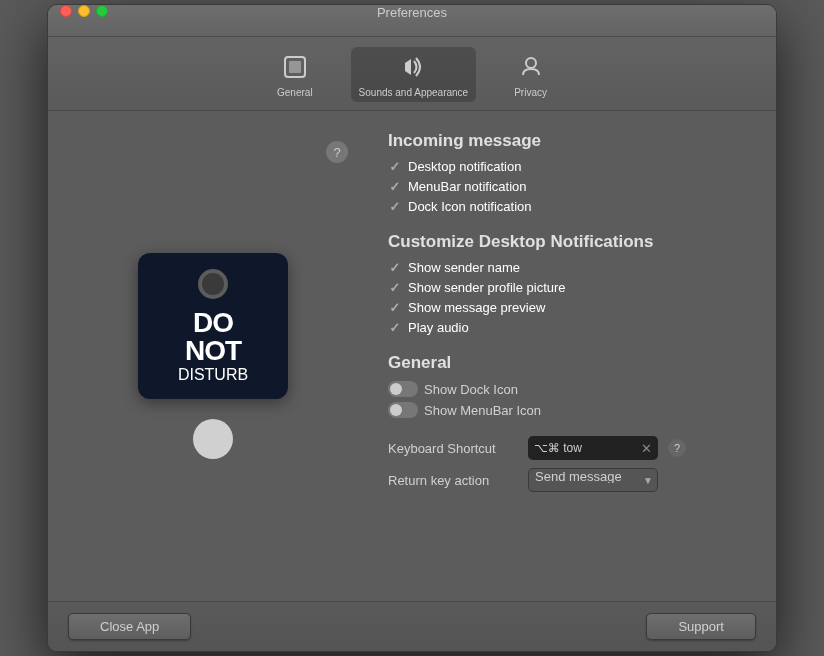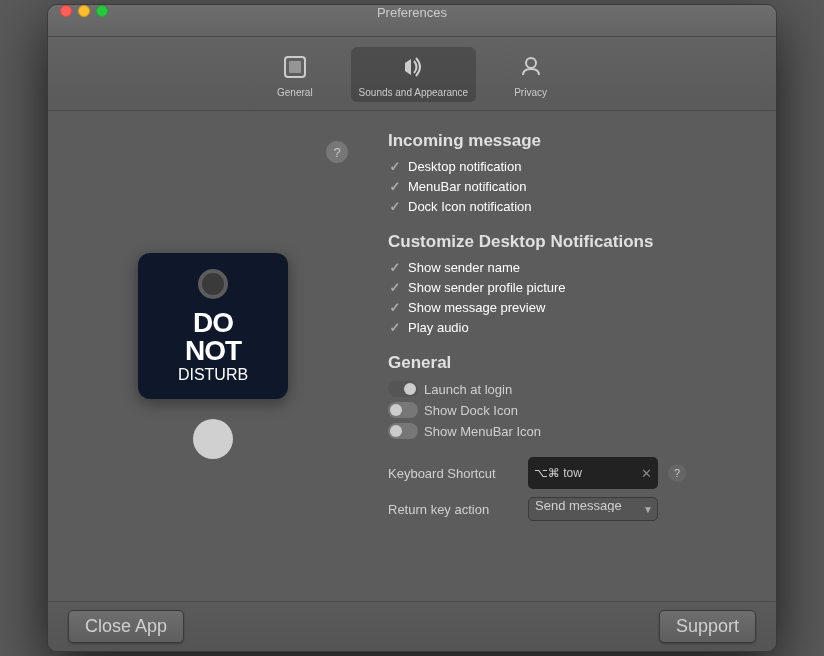--- a/index.html
+++ b/index.html
@@ -233,21 +233,21 @@
     .form-label {
       color: #d0d0d0;
       font-size: 13px;
       min-width: 130px;
     }
     .shortcut-field {
       background: #222;
       border-radius: 5px;
       display: flex;
       align-items: center;
-      height: 32px;
+      height: 24px;
       padding: 0 6px;
       gap: 6px;
       min-width: 130px;
     }
     .shortcut-text {
       color: #ccc;
       font-size: 12px;
       flex: 1;
     }
     .shortcut-clear {
@@ -299,22 +299,22 @@
       display: flex;
       align-items: center;
       justify-content: space-between;
       padding: 0 20px;
     }
     .footer-btn {
       background: linear-gradient(to bottom, #6e6e6e, #5e5e5e);
       border: 1px solid #3a3a3a;
       border-radius: 5px;
       color: #d0d0d0;
-      font-size: 18px;
-      padding: 5px 16px;
+      font-size: 13px;
+      padding: 5px 31px;
       cursor: pointer;
       box-shadow: 0 1px 2px rgba(0,0,0,0.3);
     }
   </style>
 </head>
 <body>
 
 <div class="window">
 
   <div class="titlebar">
@@ -419,26 +419,20 @@
         <div class="checkbox-item">
           <div class="checkbox-icon">
               <span class="checkmark">✓</span>
             </div>
           <span class="checkbox-label">Play audio</span>
         </div>
       </div>
 
       <div class="section">
         <div class="section-title">General</div>
-        <div class="toggle-row">
-          <div class="toggle-switch off">
-            <div class="knob"></div>
-          </div>
-          <span class="toggle-label">Launch at login</span>
-        </div>
         <div class="toggle-row">
           <div class="toggle-switch">
             <div class="knob"></div>
           </div>
           <span class="toggle-label">Show Dock Icon</span>
         </div>
         <div class="toggle-row">
           <div class="toggle-switch">
             <div class="knob"></div>
           </div>

